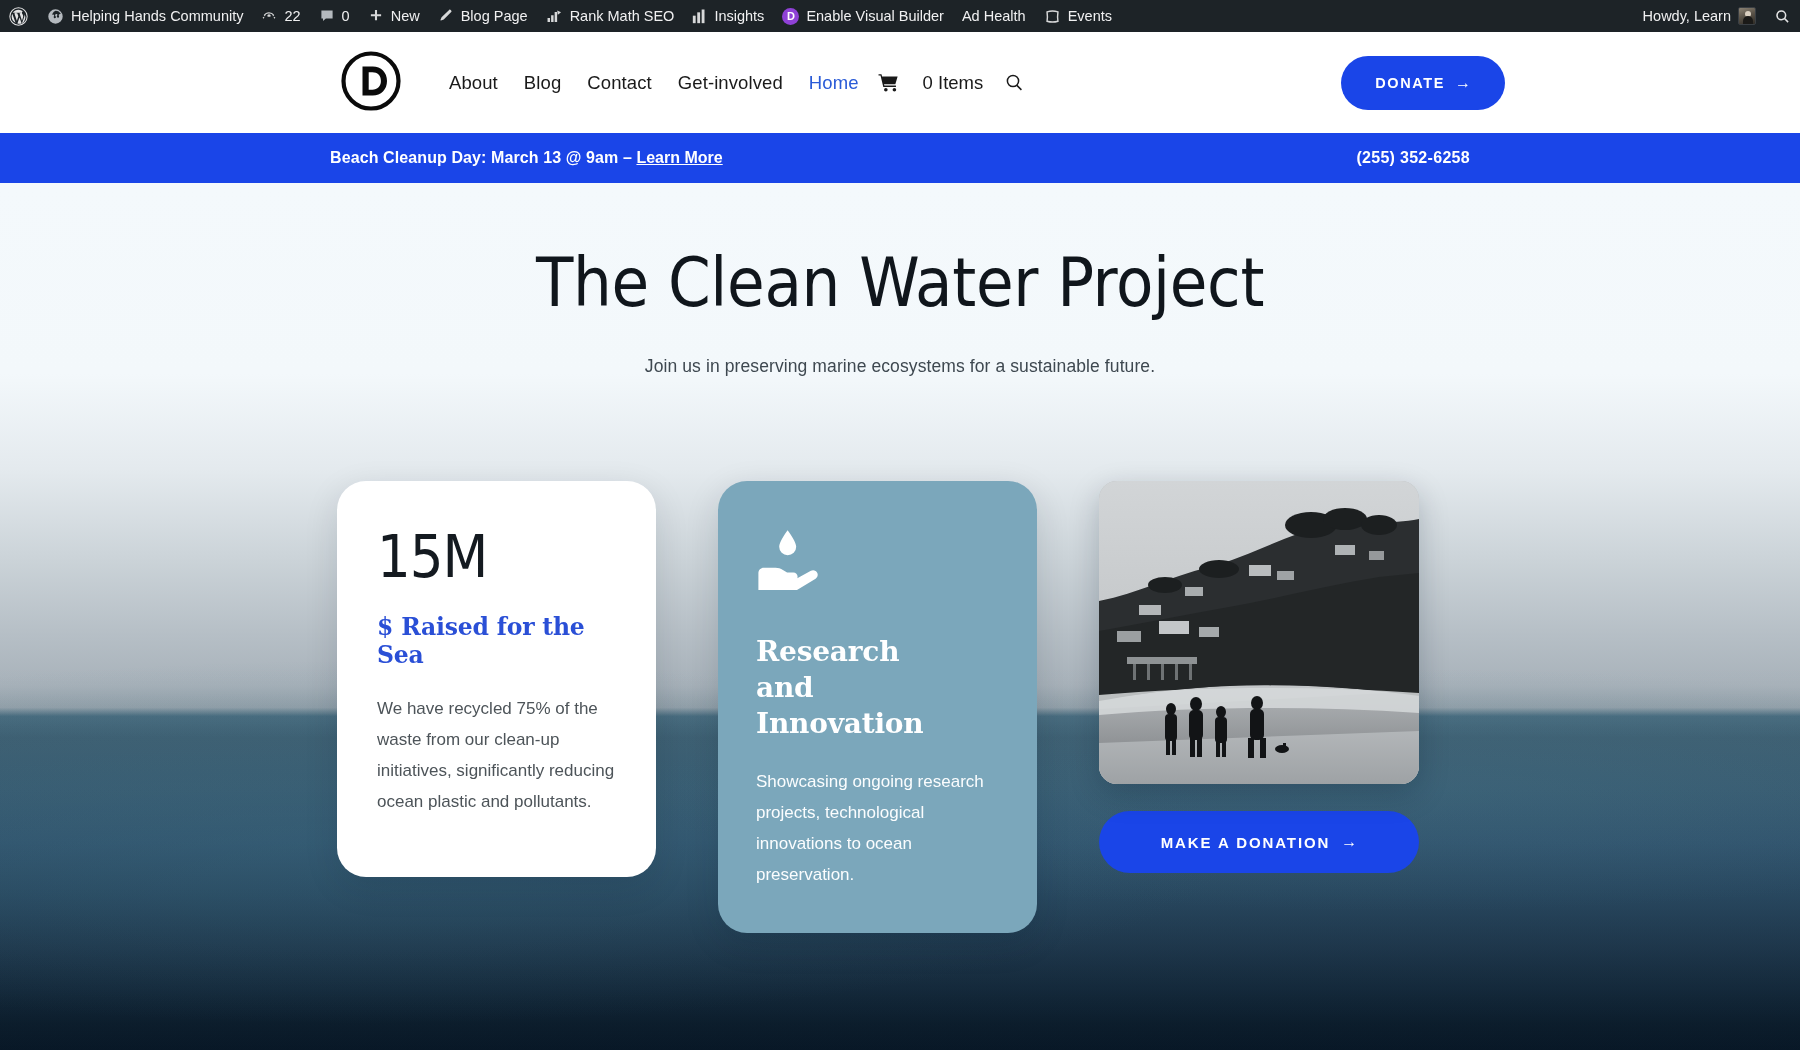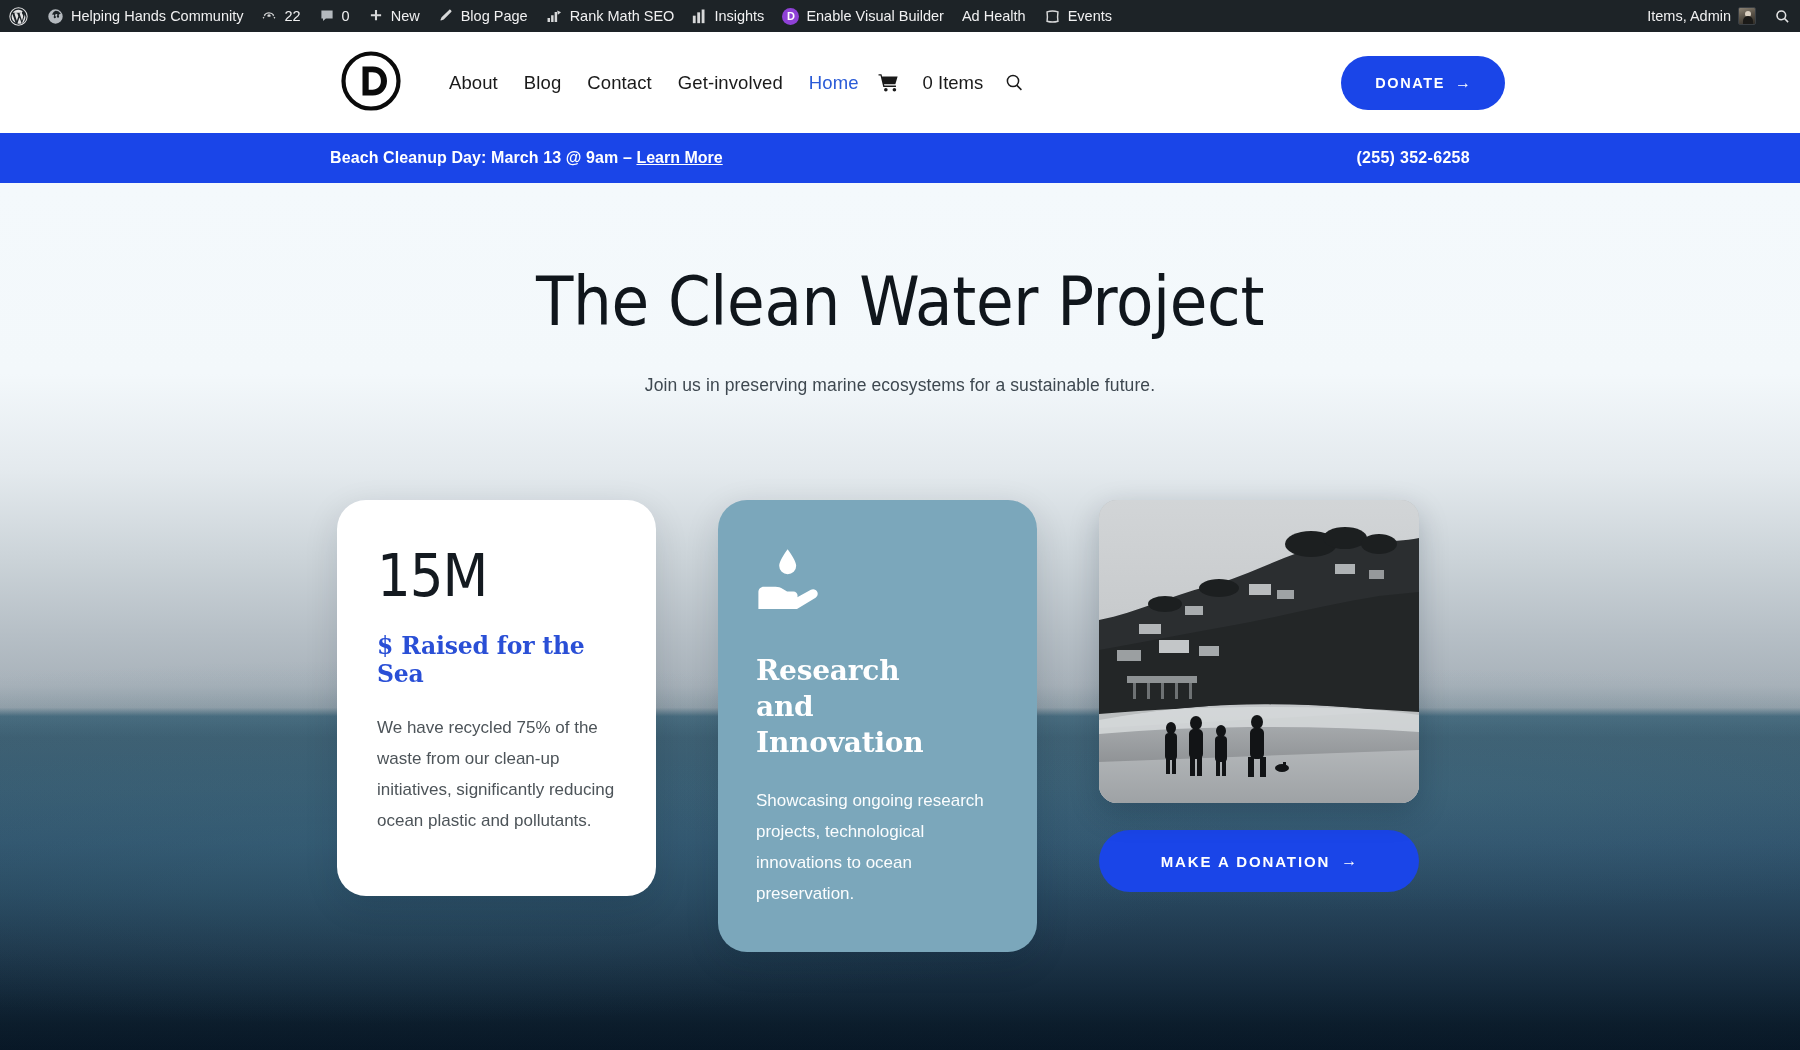--- a/index.html
+++ b/index.html
@@ -161,21 +161,21 @@
   #hero-bg-tint {
     position: absolute; inset: 0;
     background:
       radial-gradient(ellipse 70% 30% at 20% 76%, rgba(60,110,130,.30), rgba(0,0,0,0) 70%),
       radial-gradient(ellipse 60% 20% at 78% 70%, rgba(70,120,140,.25), rgba(0,0,0,0) 70%),
       linear-gradient(to bottom, rgba(255,255,255,0) 55%, rgba(10,30,45,.10) 100%);
   }
   #hero-content {
     position: relative; z-index: 5;
     width: 1130px; margin: 0 auto;
-    padding-top: 82px;
+    padding-top: 63px;
     text-align: center;
   }
   #hero-title {
     font-size: 68px;
     font-weight: 400;
     color: #10161c;
     letter-spacing: -.3px;
     line-height: 1.08;
     font-family: "DejaVu Sans", sans-serif;
     font-stretch: condensed;
@@ -361,21 +361,21 @@
       <svg width="17" height="17" viewBox="0 0 20 20" fill="none" stroke="#d7d8d9" stroke-width="1.7">
         <path d="M3.6 4.6c3-.9 9.8-.9 12.8 0-.5 3.4-.5 7.7 0 11-3 .9-9.8.9-12.8 0 .5-3.3.5-7.6 0-11z"></path>
       </svg>
     </span>
     <span>Events</span>
   </div>
 
   <div class="ab-spacer"></div>
 
   <div class="ab-item">
-    <span>Items, Admin</span>
+    <span>Howdy, Learn</span>
     <span class="ab-avatar"></span>
   </div>
 
   <div class="ab-item">
     <span class="ab-icon">
       <svg width="17" height="17" viewBox="0 0 20 20" fill="none" stroke="#e3e3e4" stroke-width="1.8">
         <circle cx="8.6" cy="8.6" r="5.1"></circle>
           <path d="M12.4 12.4l4.2 4.2"></path>
       </svg>
     </span>

